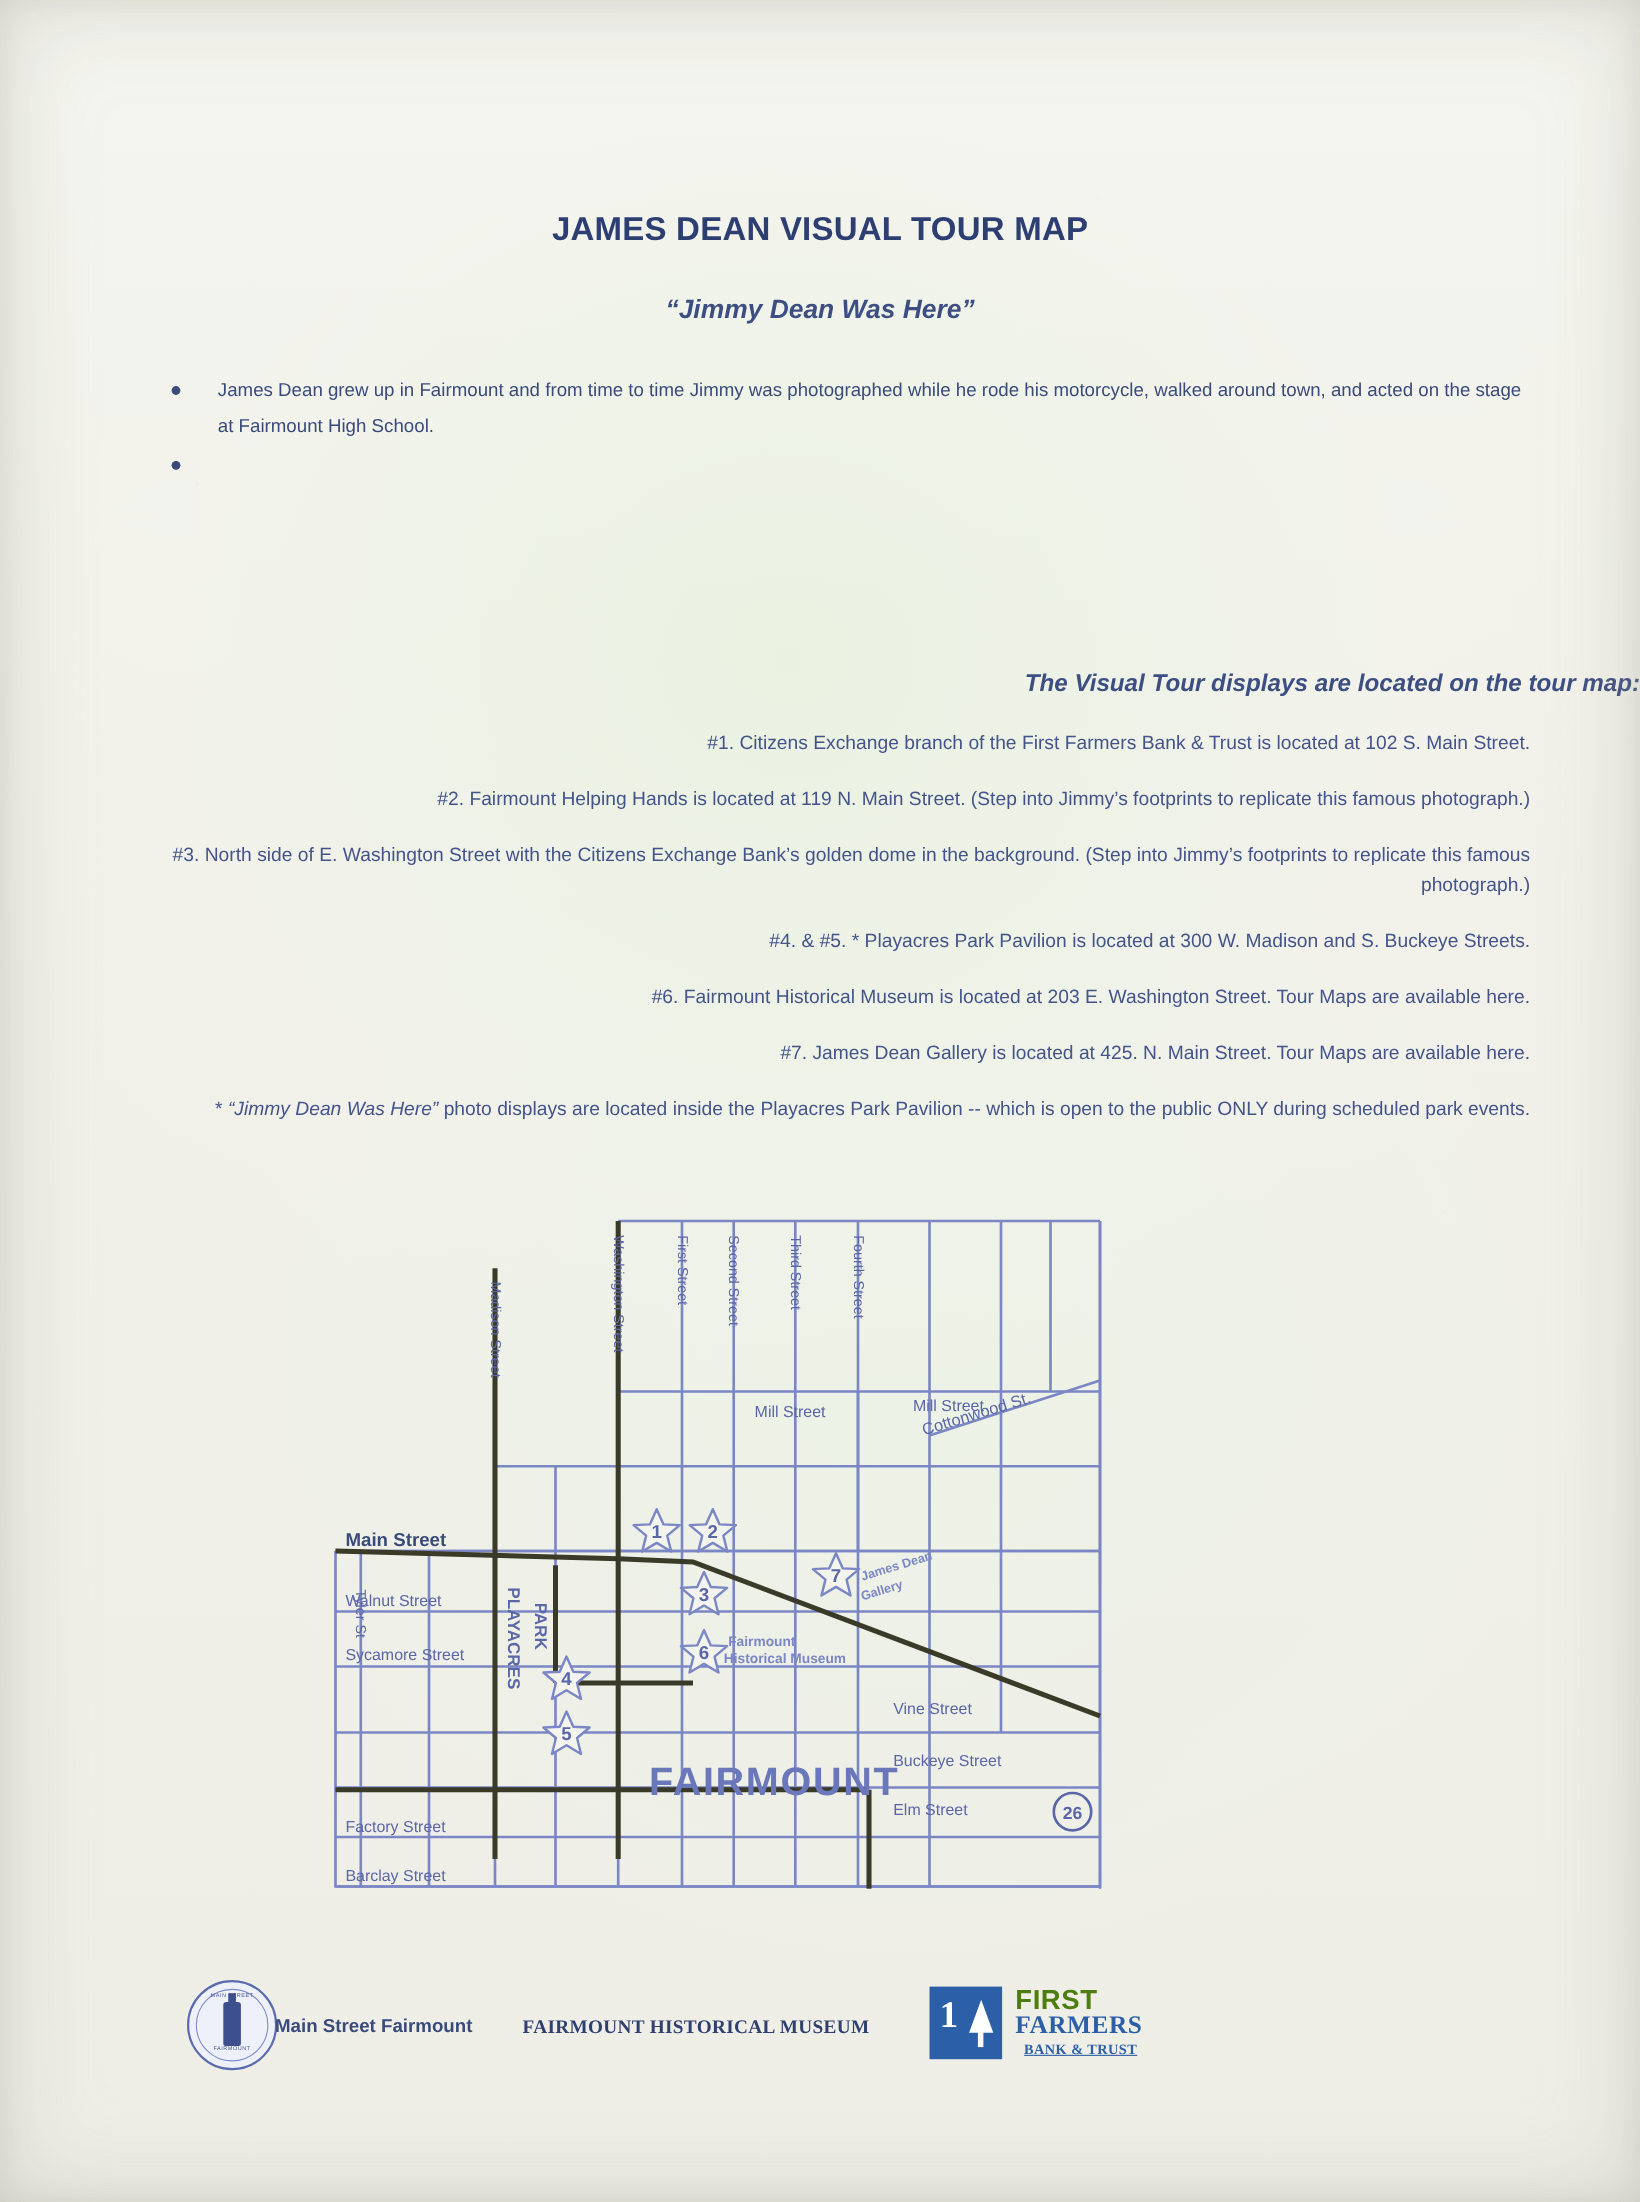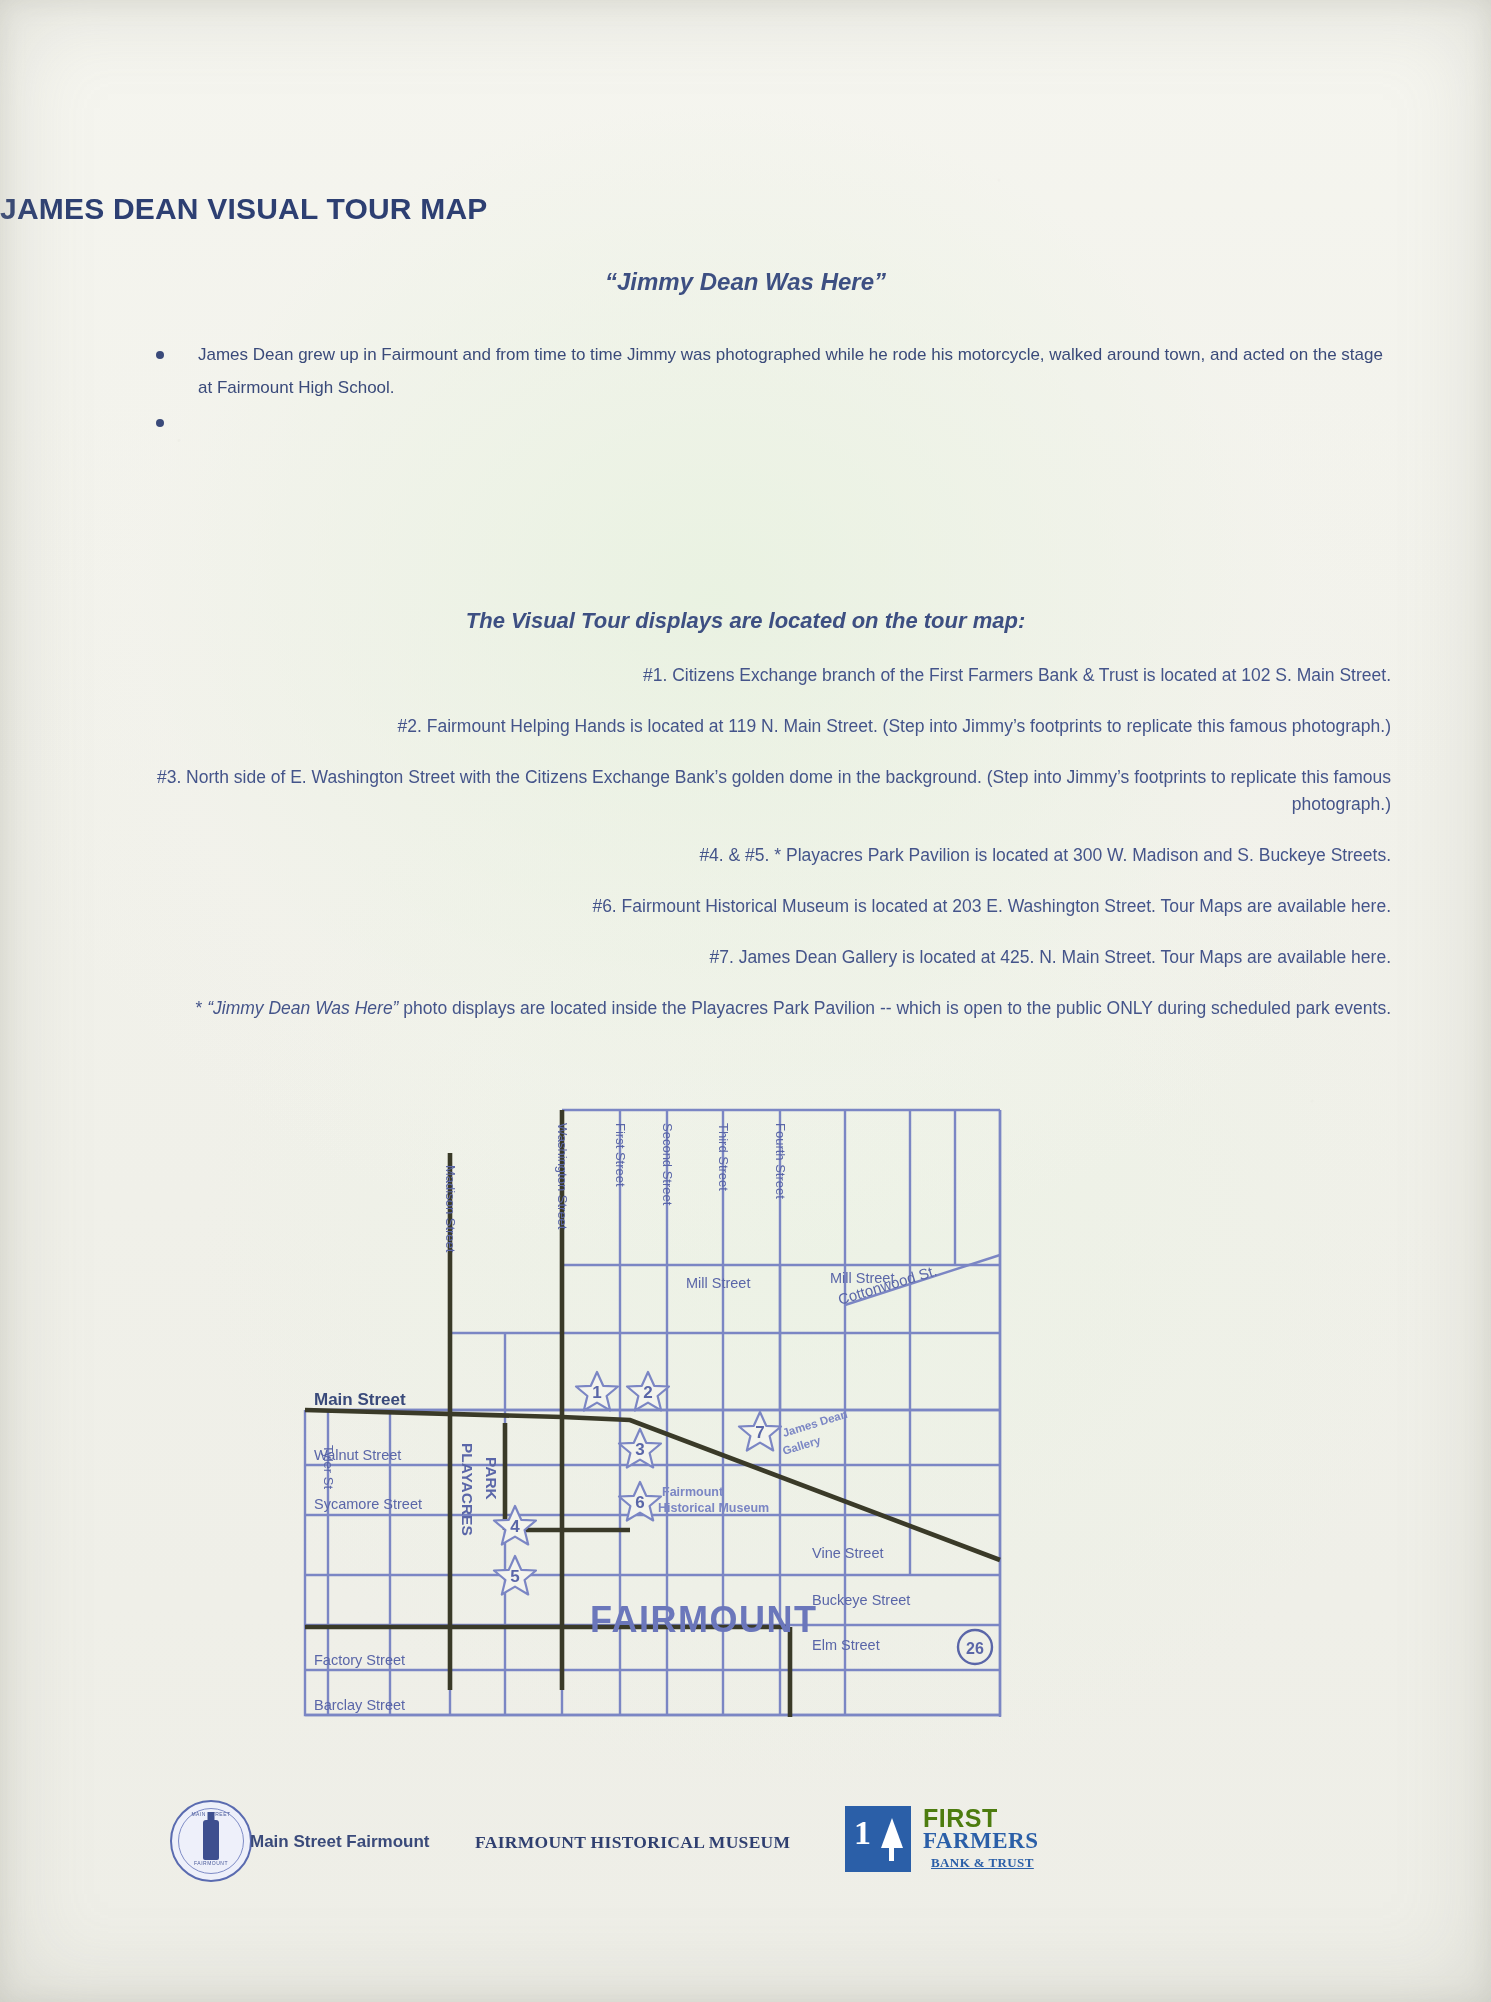--- a/index.html
+++ b/index.html
@@ -28,21 +28,21 @@
     background-image:
       radial-gradient(circle at 12% 22%, rgba(180,180,170,.18) 0 1px, transparent 2px),
       radial-gradient(circle at 67% 9%, rgba(190,185,175,.14) 0 1px, transparent 2px),
       radial-gradient(circle at 34% 78%, rgba(180,180,172,.14) 0 1px, transparent 2px),
       radial-gradient(circle at 88% 55%, rgba(185,185,175,.14) 0 1px, transparent 2px);
   }
   .content{position:absolute;inset:0;}
 
   h1.title{
     position:absolute;left:0;right:0;top:192px;
-    margin:0;
+    text-align:center;margin:0;
     font-size:30px;font-weight:bold;letter-spacing:.2px;
     color:#2d3f72;
     font-family:"Liberation Sans", sans-serif;
   }
   h2.subtitle{
     position:absolute;left:0;right:0;top:268px;
     text-align:center;margin:0;
     font-size:24px;font-weight:bold;font-style:italic;
     color:#3d4f82;
   }
@@ -56,21 +56,21 @@
     position:relative;padding-left:50px;margin-bottom:2px;
   }
   ul.bullets li .dot{
     position:absolute;left:8px;top:13px;width:8px;height:8px;
     border-radius:50%;background:#3a4a7a;
   }
   .it{font-style:italic;}
 
   h3.section{
     position:absolute;left:0;right:0;top:608px;
-    text-align:center;margin:0;
+    text-align:right;margin:0;
     font-size:22px;font-weight:bold;font-style:italic;
     color:#3d4f82;
   }
 
   .locations{
     position:absolute;left:100px;right:100px;top:662px;
     color:#44548a;font-size:17.5px;line-height:27px;
   }
   .locations p{margin:0 0 24px 0;text-align:right;}
 

